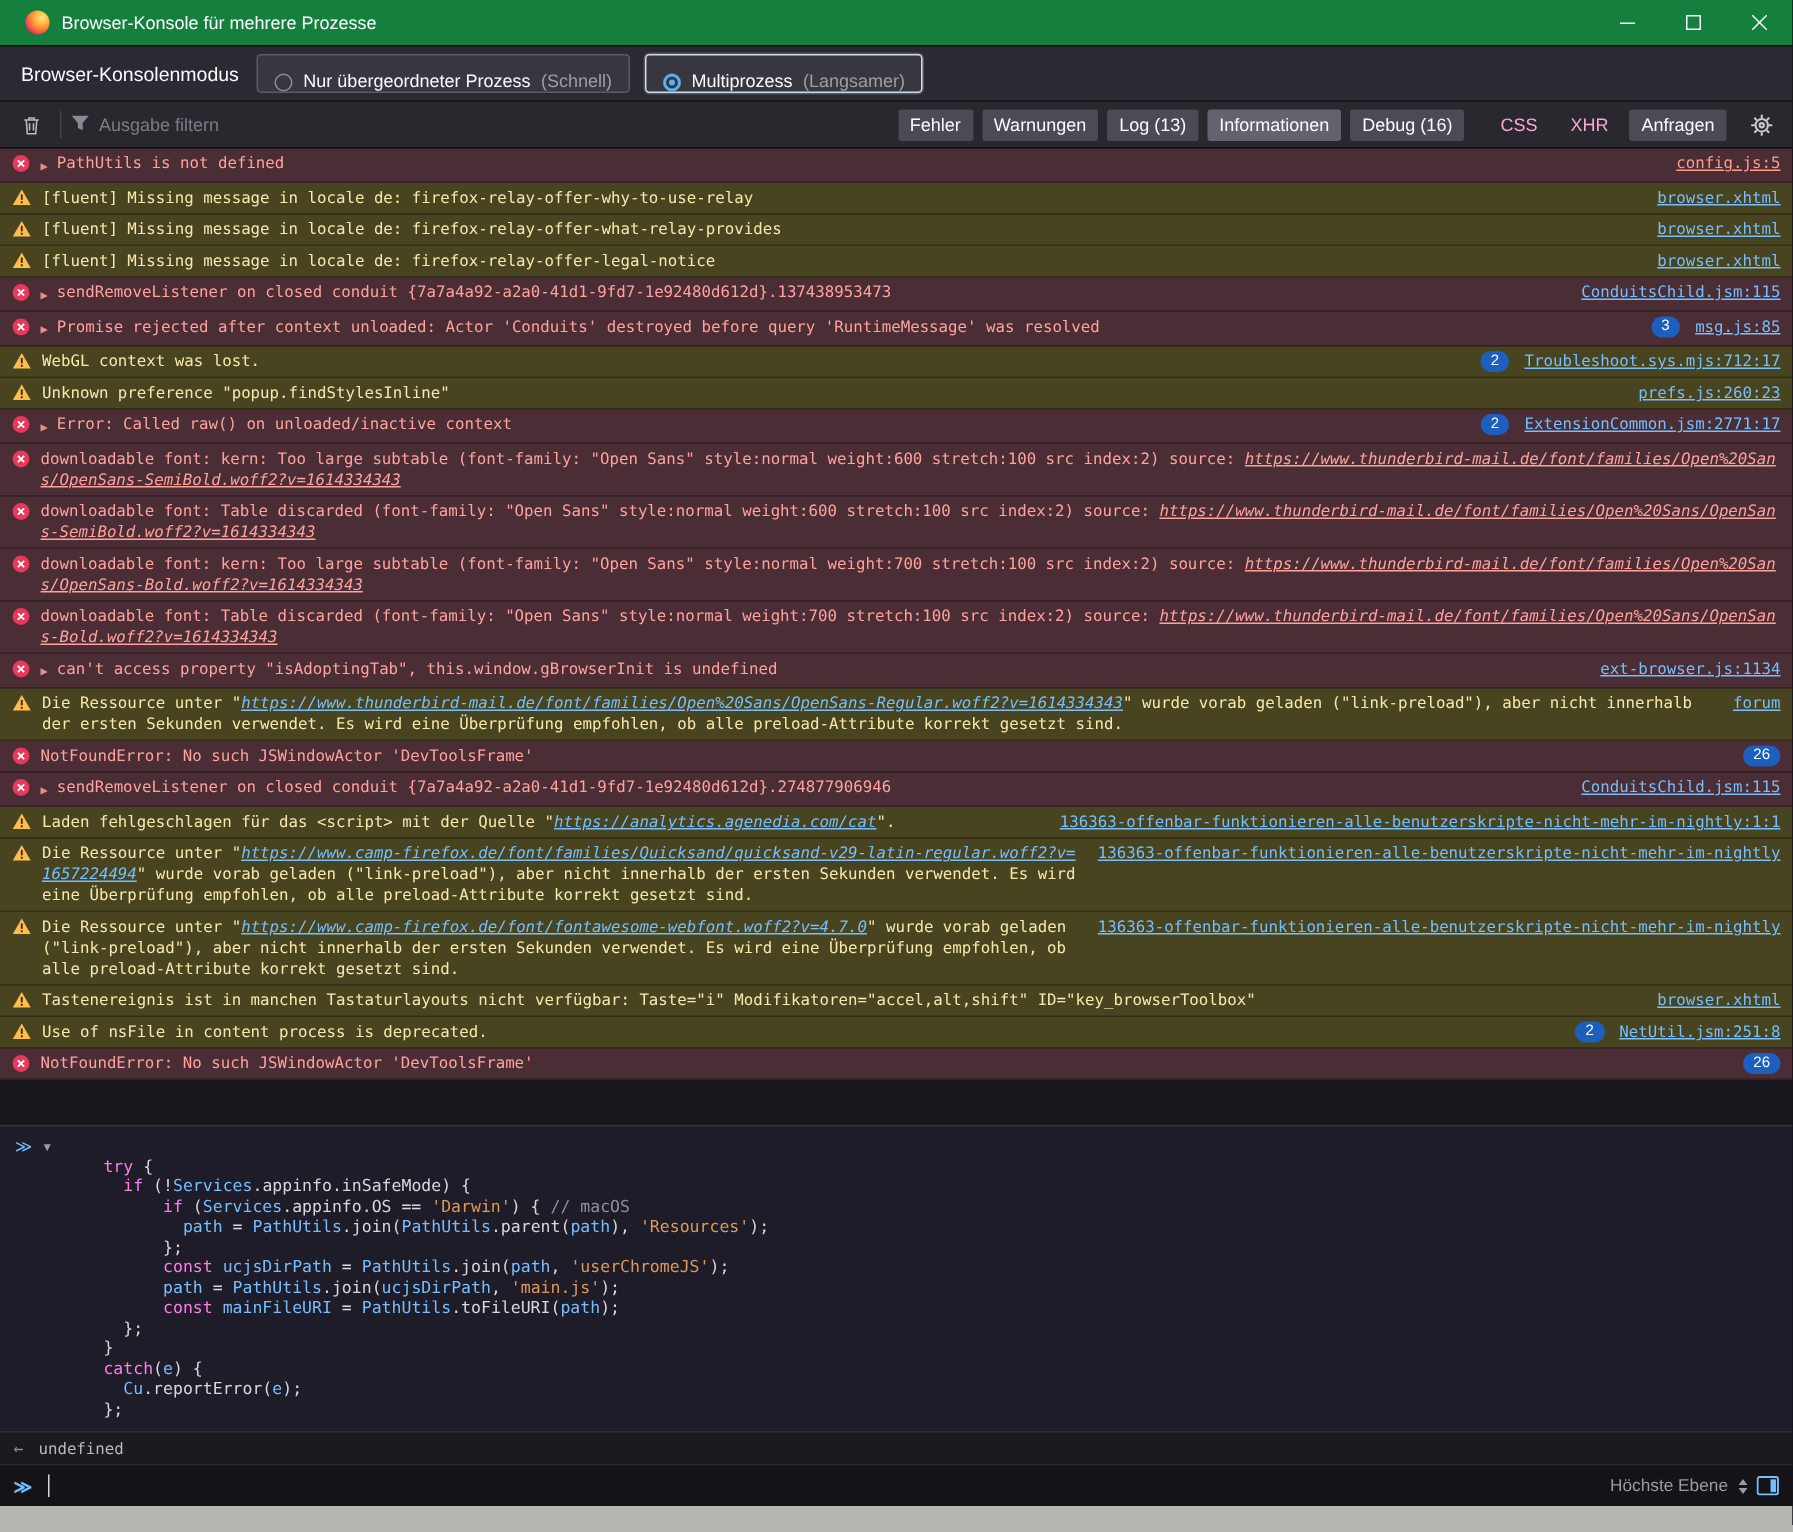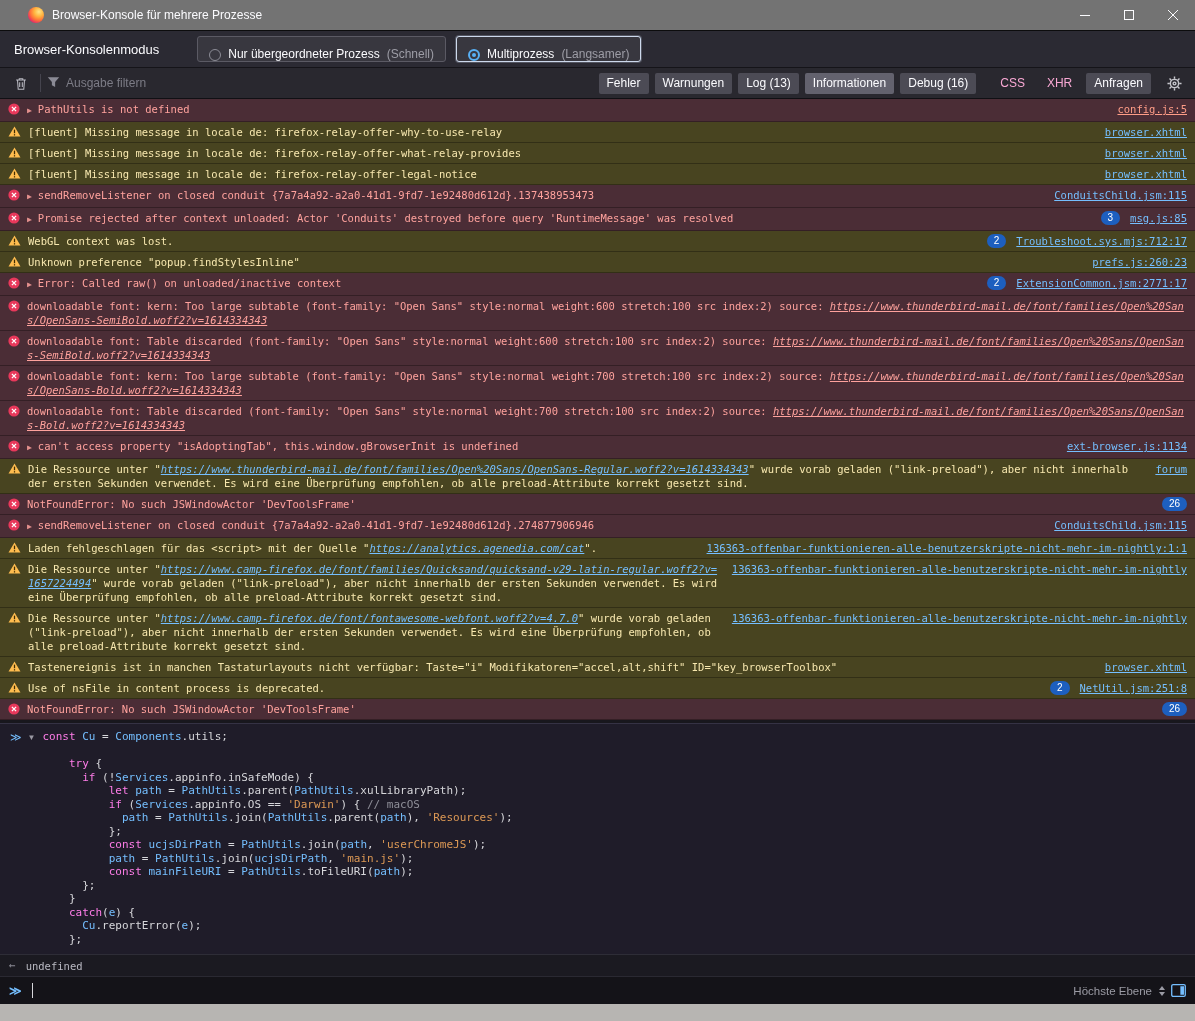--- a/index.html
+++ b/index.html
@@ -2,29 +2,29 @@
 <html style="--c-error-bg: #4b2d36; --c-error-text: #ffa29d; --c-warning-bg: #484420; --c-warning-text: #f8e8af; --c-link: #75bfff; --c-badge: #1d5fbf; --c-accent: #58b0f4;"><head>
 <meta charset="utf-8">
 <title>Browser-Konsole</title>
 <style>
   *{box-sizing:border-box;margin:0;padding:0}
   html,body{width:1195px;height:1021px;overflow:hidden;background:#101014}
   body{font-family:"Liberation Sans",sans-serif}
   .window{width:1195px;height:1021px;display:flex;flex-direction:column;background:#18171d}
 
   
-  .titlebar{flex:0 0 30px;background:#737373;display:flex;align-items:center;padding-left:28px}
+  .titlebar{flex:0 0 30px;background:#15803d;display:flex;align-items:center;padding-left:17px}
   .app-icon{width:16px;height:16px;border-radius:50%;margin-right:8px;
     background:radial-gradient(circle at 68% 30%,#ffe588 0%,#ffb43f 30%,#ff7139 55%,#e3226d 80%,#9059ff 100%)}
   .title{font-size:12px;color:#fbfbfe}
   .win-controls{margin-left:auto;display:flex;height:30px}
   .wc{width:44px;height:30px;display:flex;align-items:center;justify-content:center;background:transparent;border:none;cursor:pointer}
 
   
-  .modebar{flex:0 0 37px;background:#2b2a33;border-top:1px solid #0c0c0d;display:flex;align-items:center;padding:0 14px;gap:38px}
+  .modebar{flex:0 0 37px;background:#2b2a33;border-top:1px solid #0c0c0d;display:flex;align-items:center;padding:0 14px;gap:12px}
   .modebar-label{font-size:13px;color:#fbfbfe}
   .mode-buttons{display:flex;gap:10px}
   .mode-btn{display:flex;align-items:flex-end;gap:7px;height:26px;padding:0 11px;background:#38373f;border:1px solid #5b5a64;border-radius:3px;color:#fbfbfe;font-size:12px;cursor:pointer;font-family:inherit}
   .mode-btn .hint{color:#9d9da6}
   .mode-btn.selected{border-color:#cdd9ec;box-shadow:0 0 0 1px rgba(205,217,236,.25)}
   .radio{width:12px;height:12px;border-radius:50%;border:1px solid #8c8c96;position:relative;flex:0 0 auto}
   .radio.checked{border:2px solid #58b0f4}
   .radio.checked::after{content:"";position:absolute;inset:2px;border-radius:50%;background:#58b0f4}
 
   
@@ -406,25 +406,23 @@
         </span>
         <span class="body">NotFoundError: No such JSWindowActor 'DevToolsFrame'</span>
         <span class="badge">26</span>
       </div>
     </div>
 
   <div class="cmd">
     <span class="prompt">≫</span>
     <span class="tri-open">▼</span>
     <div class="code">
-        <div class="cl"><span class="tk-k">const</span><span class="tk-p"> </span><span class="tk-v">Cu</span><span class="tk-p"> = </span><span class="tk-v">Components</span><span class="tk-p">.utils;</span></div>
         <div class="cl">&nbsp;</div>
         <div class="cl"><span class="tk-p">    </span><span class="tk-k">try</span><span class="tk-p"> {</span></div>
         <div class="cl"><span class="tk-p">      </span><span class="tk-k">if</span><span class="tk-p"> (!</span><span class="tk-v">Services</span><span class="tk-p">.appinfo.inSafeMode) {</span></div>
-        <div class="cl"><span class="tk-p">          </span><span class="tk-k">let</span><span class="tk-p"> </span><span class="tk-v">path</span><span class="tk-p"> = </span><span class="tk-v">PathUtils</span><span class="tk-p">.parent(</span><span class="tk-v">PathUtils</span><span class="tk-p">.xulLibraryPath);</span></div>
         <div class="cl"><span class="tk-p">          </span><span class="tk-k">if</span><span class="tk-p"> (</span><span class="tk-v">Services</span><span class="tk-p">.appinfo.OS == </span><span class="tk-s">'Darwin'</span><span class="tk-p">) { </span><span class="tk-c">// macOS</span></div>
         <div class="cl"><span class="tk-p">            </span><span class="tk-v">path</span><span class="tk-p"> = </span><span class="tk-v">PathUtils</span><span class="tk-p">.join(</span><span class="tk-v">PathUtils</span><span class="tk-p">.parent(</span><span class="tk-v">path</span><span class="tk-p">), </span><span class="tk-s">'Resources'</span><span class="tk-p">);</span></div>
         <div class="cl"><span class="tk-p">          };</span></div>
         <div class="cl"><span class="tk-p">          </span><span class="tk-k">const</span><span class="tk-p"> </span><span class="tk-v">ucjsDirPath</span><span class="tk-p"> = </span><span class="tk-v">PathUtils</span><span class="tk-p">.join(</span><span class="tk-v">path</span><span class="tk-p">, </span><span class="tk-s">'userChromeJS'</span><span class="tk-p">);</span></div>
         <div class="cl"><span class="tk-p">          </span><span class="tk-v">path</span><span class="tk-p"> = </span><span class="tk-v">PathUtils</span><span class="tk-p">.join(</span><span class="tk-v">ucjsDirPath</span><span class="tk-p">, </span><span class="tk-s">'main.js'</span><span class="tk-p">);</span></div>
         <div class="cl"><span class="tk-p">          </span><span class="tk-k">const</span><span class="tk-p"> </span><span class="tk-v">mainFileURI</span><span class="tk-p"> = </span><span class="tk-v">PathUtils</span><span class="tk-p">.toFileURI(</span><span class="tk-v">path</span><span class="tk-p">);</span></div>
         <div class="cl"><span class="tk-p">      };</span></div>
         <div class="cl"><span class="tk-p">    }</span></div>
         <div class="cl"><span class="tk-p">    </span><span class="tk-k">catch</span><span class="tk-p">(</span><span class="tk-v">e</span><span class="tk-p">) {</span></div>
         <div class="cl"><span class="tk-p">      </span><span class="tk-v">Cu</span><span class="tk-p">.reportError(</span><span class="tk-v">e</span><span class="tk-p">);</span></div>

